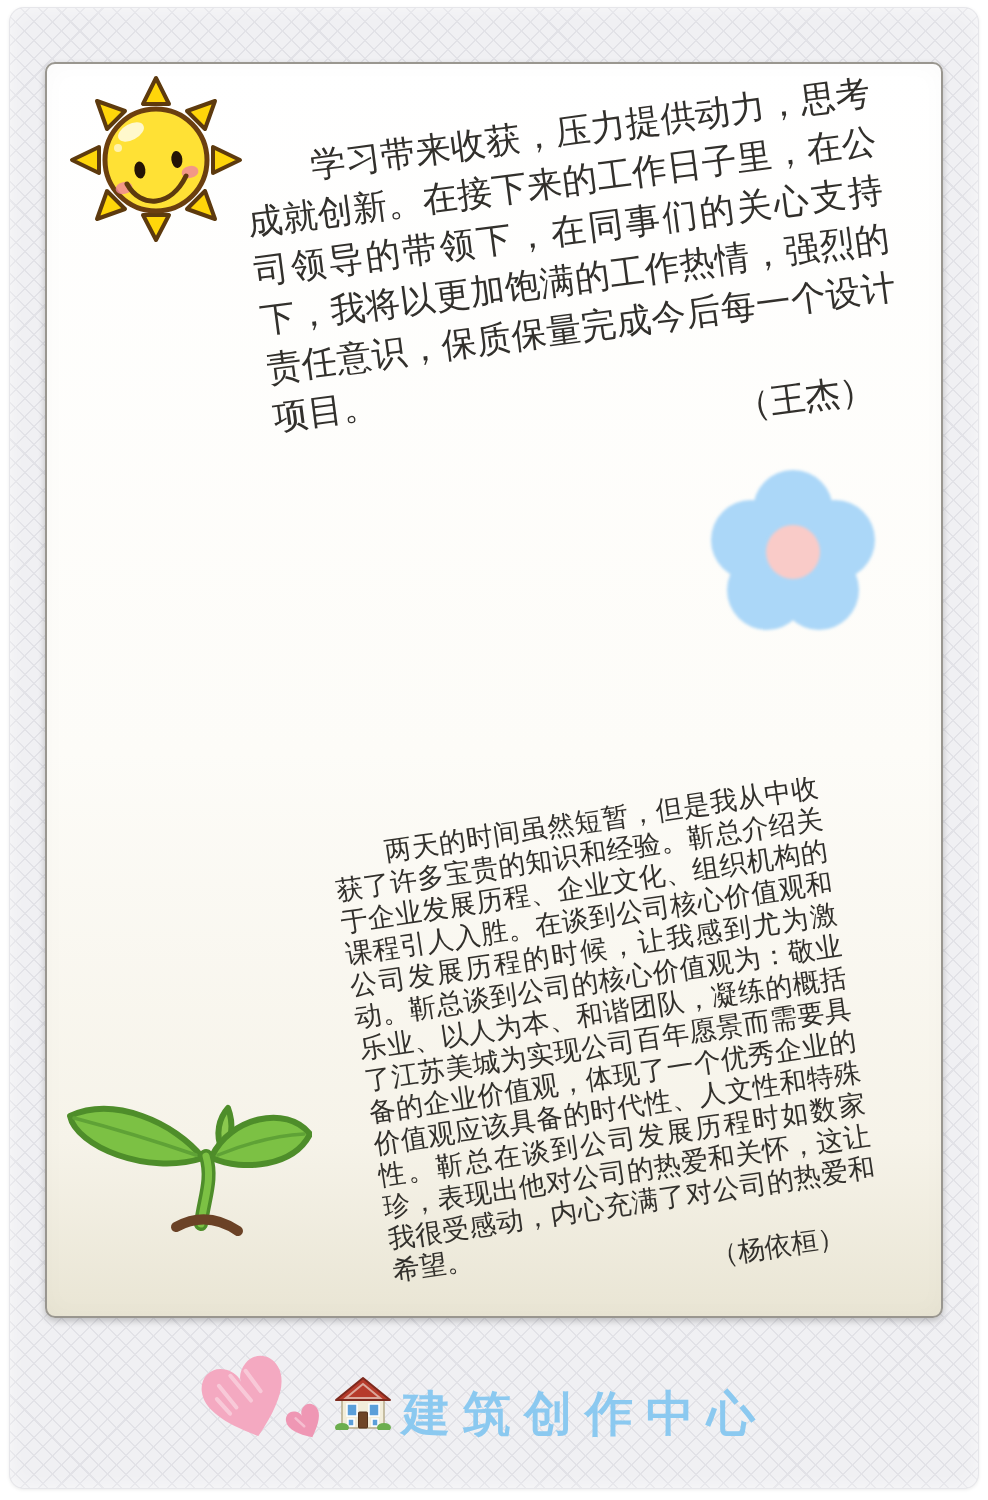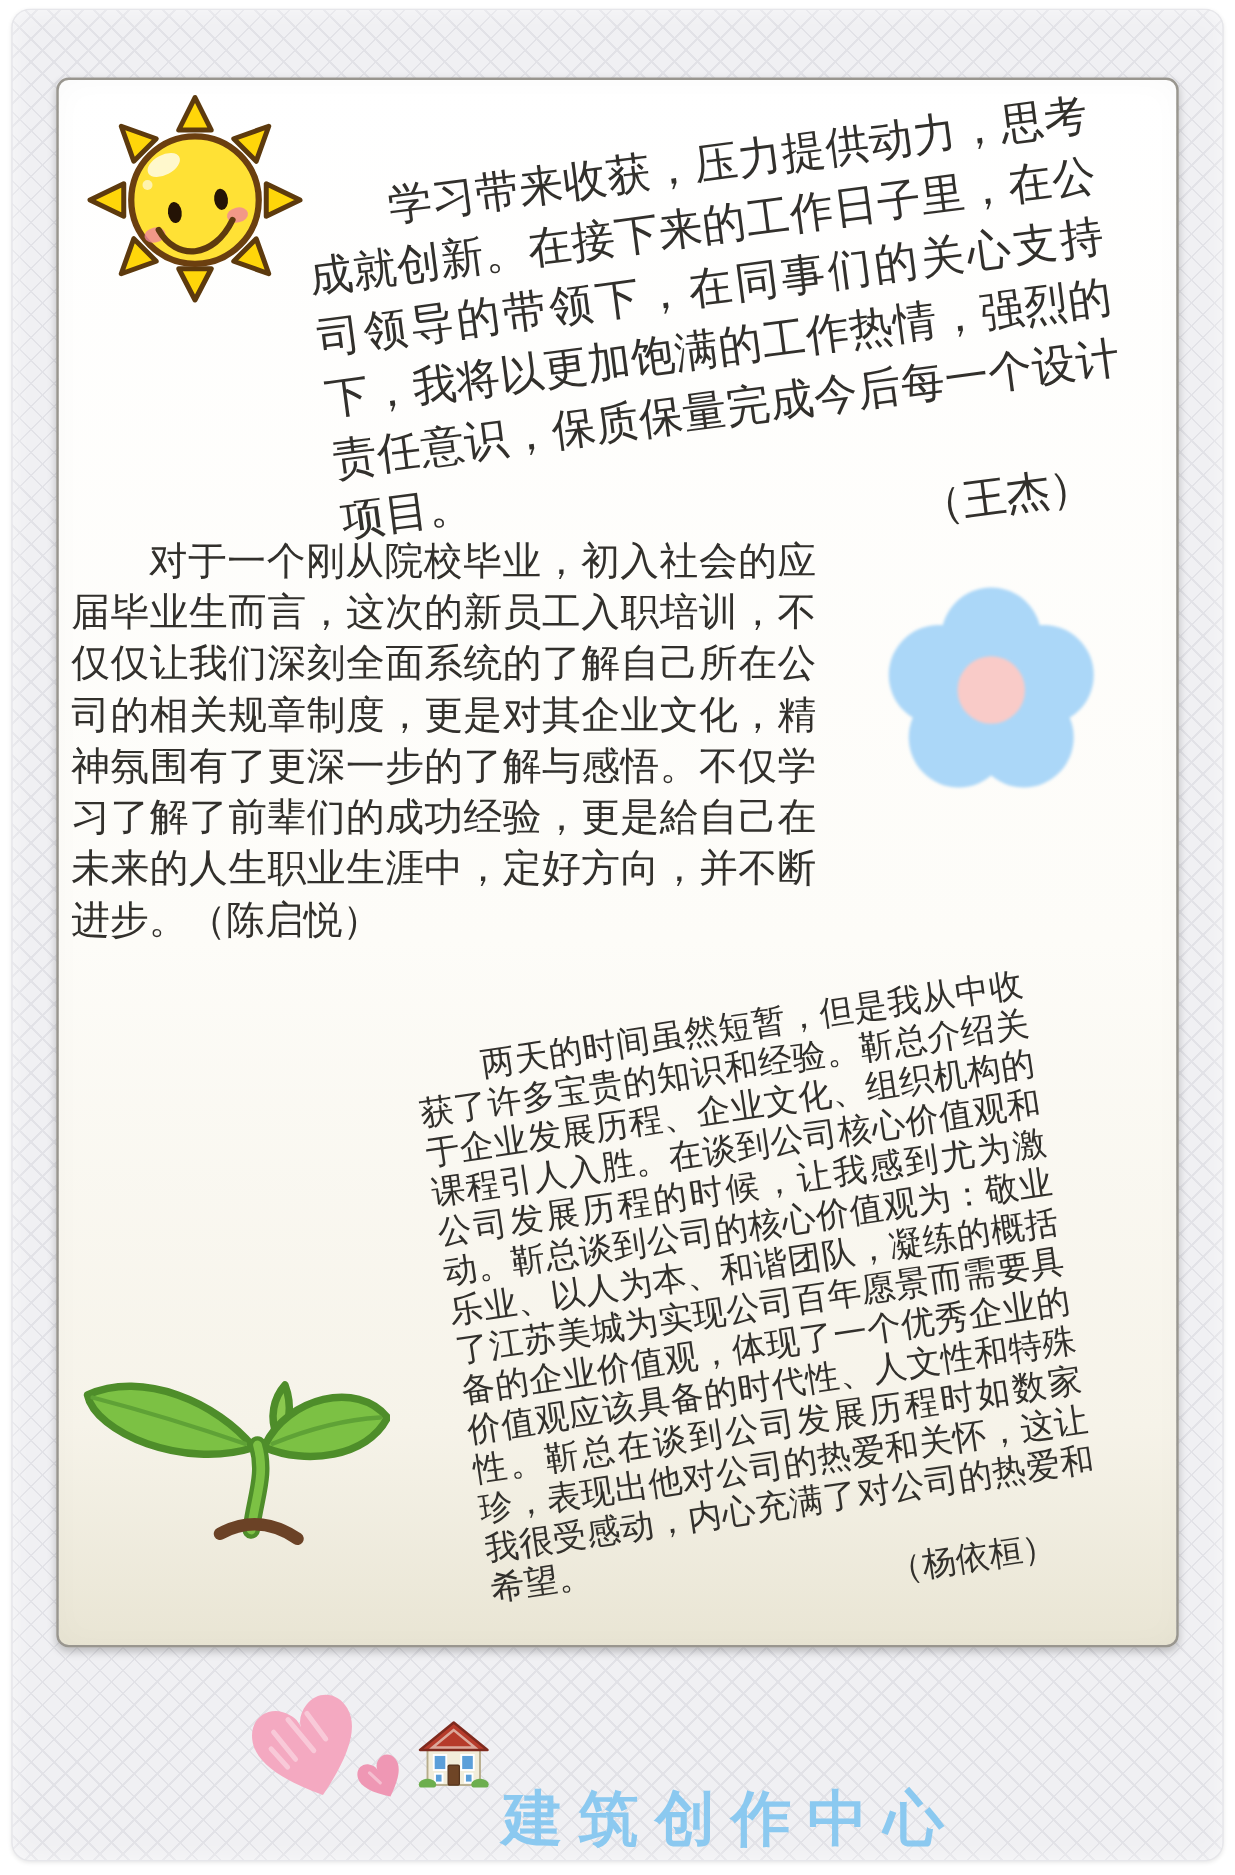--- a/index.html
+++ b/index.html
@@ -73,21 +73,20 @@
   
   .footer { position:absolute; left:0; top:1330px; width:988px; height:160px; }
   .hearts-wrap { position:absolute; left:196px; top:20px;  width:142px; height:106px; }
   .house-wrap  { position:absolute; left:334px; top:46px;  width:58px;  height:54px; }
   .brand-title {
     position:absolute; left:402px; top:52px;
     font-size:48px; font-weight:bold;
     letter-spacing:13px;
     color:#8bc9f0;
     white-space:nowrap;
-    margin-top:41px;
   }
 </style>
 </head>
 <body>
 
 <div class="pattern-panel"></div>
 
 <div class="note-card">
 
   <div class="deco sun-wrap">
@@ -115,25 +114,20 @@
       </g>
       <path d="M66 112 C80 137, 110 135, 125 104" fill="none" stroke="#5d3a0e" stroke-width="5" stroke-linecap="round"></path>
     </svg>
   </div>
 
   <div class="testimonial t1">
     <p class="txt">学习带来收获，压力提供动力，思考成就创新。在接下来的工作日子里，在公司领导的带领下，在同事们的关心支持下，我将以更加饱满的工作热情，强烈的责任意识，保质保量完成今后每一个设计项目。</p>
     <div class="sig">（王杰）</div>
   </div>
 
-  <div class="testimonial t2">
-    <p class="txt">
-      <span>对于一个刚从院校毕业，初入社会的应届毕业生而言，这次的新员工入职培训，不仅仅让我们深刻全面系统的了解自己所在公司的相关规章制度，更是对其企业文化，精神氛围有了更深一步的了解与感悟。不仅学习了解了前辈们的成功经验，更是給自己在未来的人生职业生涯中，定好方向，并不断进步。</span><span>（陈启悦）</span>
-    </p>
-  </div>
 
   <div class="deco flower-wrap">
     <svg viewBox="0 0 172 172" width="172" height="172">
       <defs>
         <filter id="fuzz" x="-20%" y="-20%" width="140%" height="140%">
           <feGaussianBlur stdDeviation="1.4"></feGaussianBlur>
         </filter>
       </defs>
       <g filter="url(#fuzz)" fill="#abd7f8">
         <circle cx="86" cy="46" r="40"></circle>

